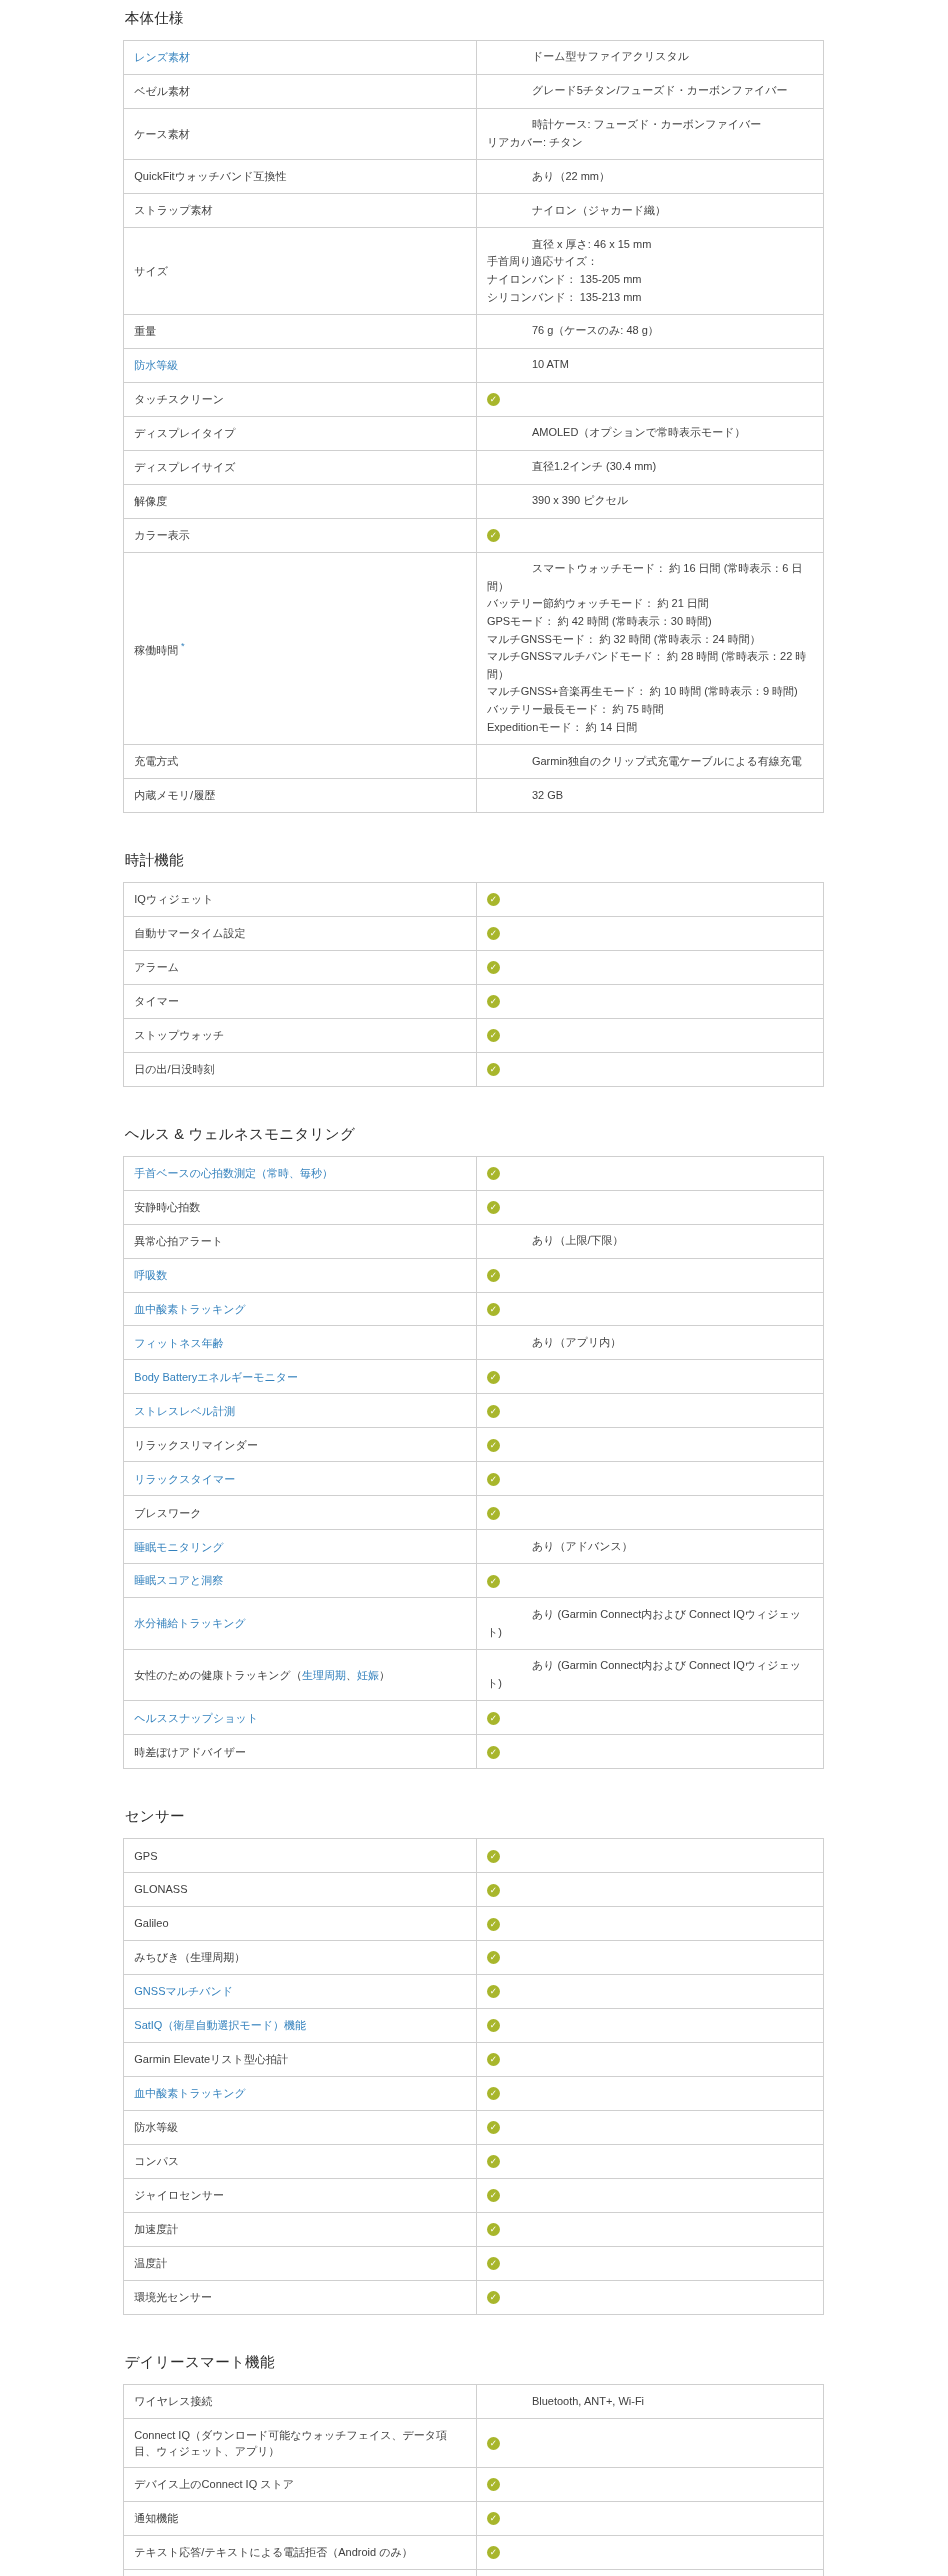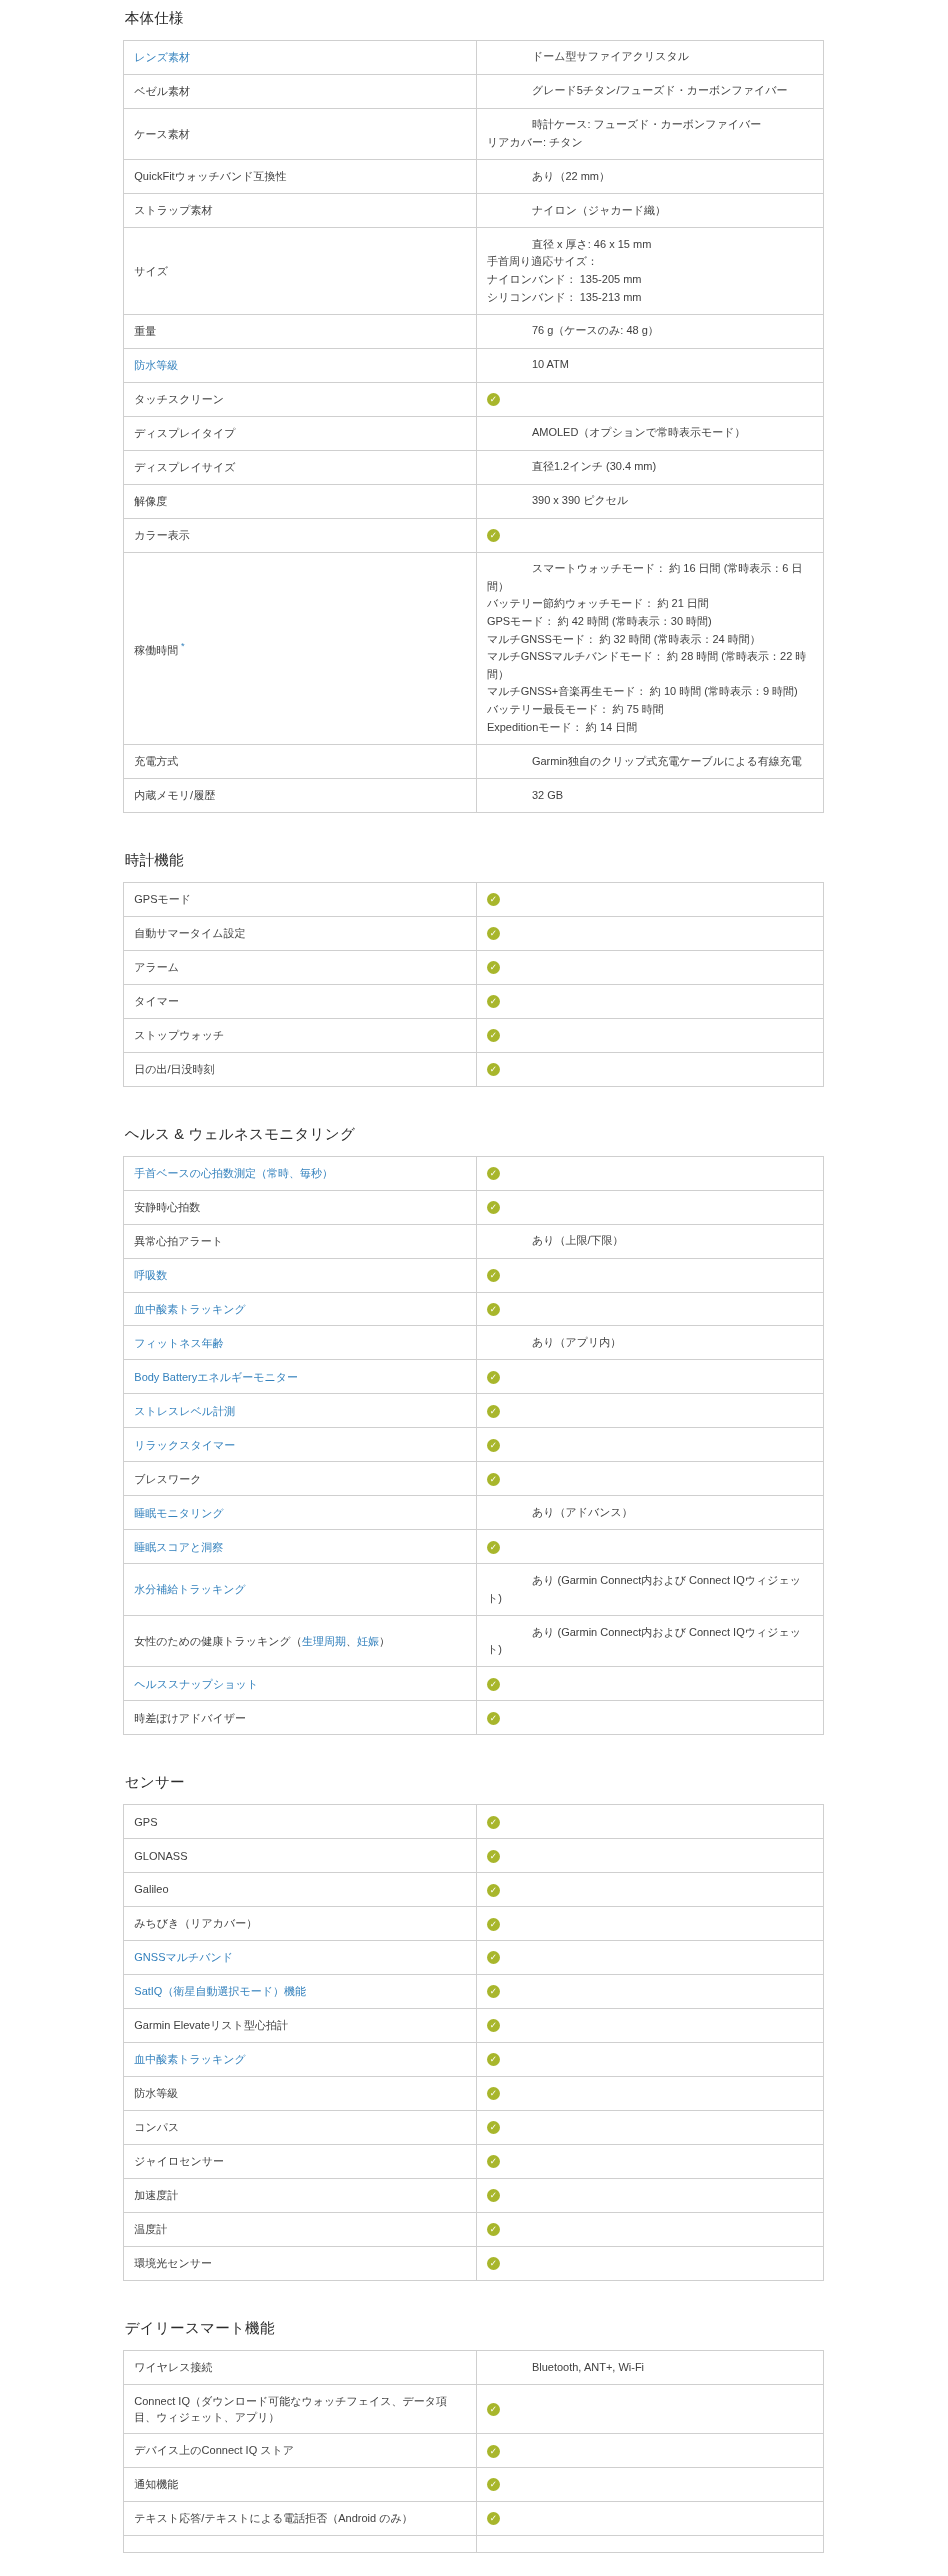--- a/index.html
+++ b/index.html
@@ -159,21 +159,21 @@
               <td class="value-cell"><span class="value-text">32 GB</span></td>
             </tr>
           </tbody>
         </table>
       </div>
       <div class="section">
         <h2 class="section-title">時計機能</h2>
         <table class="spec-table">
           <tbody>
             <tr>
-              <td class="label-cell"><span>GPSモード</span></td>
+              <td class="label-cell"><span>IQウィジェット</span></td>
               <td class="value-cell"><span class="check-icon">✓</span></td>
             </tr>
             <tr>
               <td class="label-cell"><span>自動サマータイム設定</span></td>
               <td class="value-cell"><span class="check-icon">✓</span></td>
             </tr>
             <tr>
               <td class="label-cell"><span>アラーム</span></td>
               <td class="value-cell"><span class="check-icon">✓</span></td>
             </tr>
@@ -222,20 +222,24 @@
             </tr>
             <tr>
               <td class="label-cell"><a class="spec-link" href="#">Body Batteryエネルギーモニター</a></td>
               <td class="value-cell"><span class="check-icon">✓</span></td>
             </tr>
             <tr>
               <td class="label-cell"><a class="spec-link" href="#">ストレスレベル計測</a></td>
               <td class="value-cell"><span class="check-icon">✓</span></td>
             </tr>
             <tr>
+              <td class="label-cell"><span>リラックスリマインダー</span></td>
+              <td class="value-cell"><span class="check-icon">✓</span></td>
+            </tr>
+            <tr>
               <td class="label-cell"><a class="spec-link" href="#">リラックスタイマー</a></td>
               <td class="value-cell"><span class="check-icon">✓</span></td>
             </tr>
             <tr>
               <td class="label-cell"><span>ブレスワーク</span></td>
               <td class="value-cell"><span class="check-icon">✓</span></td>
             </tr>
             <tr>
               <td class="label-cell"><a class="spec-link" href="#">睡眠モニタリング</a></td>
               <td class="value-cell"><span class="value-text">あり（アドバンス）</span></td>
@@ -273,21 +277,21 @@
             </tr>
             <tr>
               <td class="label-cell"><span>GLONASS</span></td>
               <td class="value-cell"><span class="check-icon">✓</span></td>
             </tr>
             <tr>
               <td class="label-cell"><span>Galileo</span></td>
               <td class="value-cell"><span class="check-icon">✓</span></td>
             </tr>
             <tr>
-              <td class="label-cell"><span>みちびき（リアカバー）</span></td>
+              <td class="label-cell"><span>みちびき（生理周期）</span></td>
               <td class="value-cell"><span class="check-icon">✓</span></td>
             </tr>
             <tr>
               <td class="label-cell"><a class="spec-link" href="#">GNSSマルチバンド</a></td>
               <td class="value-cell"><span class="check-icon">✓</span></td>
             </tr>
             <tr>
               <td class="label-cell"><a class="spec-link" href="#">SatIQ（衛星自動選択モード）機能</a></td>
               <td class="value-cell"><span class="check-icon">✓</span></td>
             </tr>

